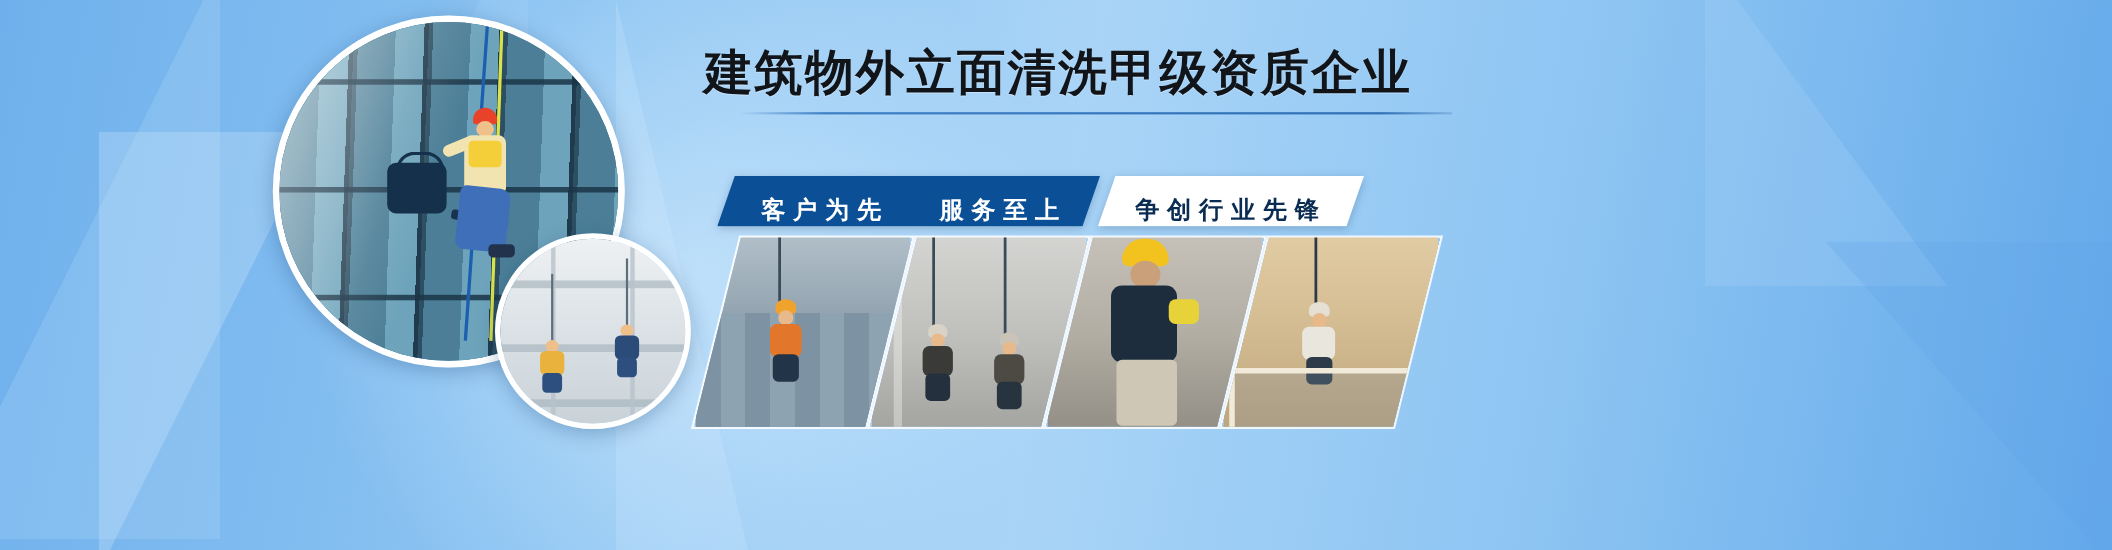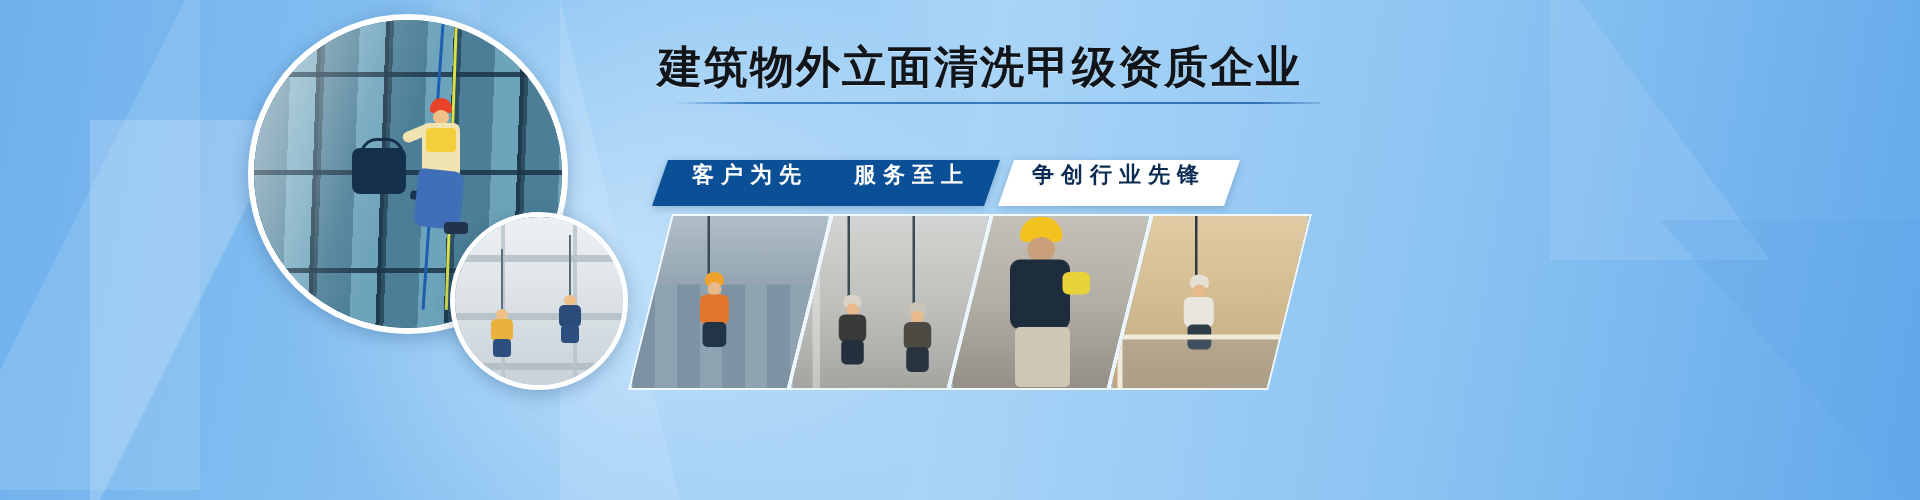--- a/index.html
+++ b/index.html
@@ -158,39 +158,39 @@
   .pw-helmet{position:absolute; border-radius:50% 50% 25% 25%;}
   .pw-torso{position:absolute; border-radius:5px;}
   .pw-leg  {position:absolute; border-radius:4px;}
   .pw-rope {position:absolute; width:2px; background:#3b4a57;}
 
   
   #copy { position:absolute; left:640px; top:44px; width:680px; }
 
   #headline {
     font-size:44px; font-weight:700; letter-spacing:2px; color:#111418;
-    white-space:nowrap; text-align:center; line-height:1.05;
+    white-space:nowrap; text-align:left; line-height:1.05;
     text-shadow:0 1px 0 rgba(255,255,255,.35);
   }
   #headline-rule {
     margin:12px 0 0 auto; width:648px; height:2px;
     background:linear-gradient(90deg, rgba(40,90,150,0) 0%, #3d7ec4 12%, #2f6fb5 90%, rgba(40,90,150,.2) 100%);
   }
   #subtitle {
     margin-top:12px; text-align:right; white-space:nowrap;
     font-size:21px; letter-spacing:.5px; color:#14191f;
   }
 
   
   #slogan-bar {
     position:absolute; left:652px; top:160px;
     height:46px; display:flex; align-items:stretch;
     filter:drop-shadow(0 2px 4px rgba(16,50,90,.25));
   }
-  .slog { display:flex; align-items:flex-start; justify-content:center;
+  .slog { display:flex; align-items:flex-end; justify-content:center;
           height:46px; white-space:nowrap; }
   #slogan-primary {
     background:#0b4f96; color:#ffffff;
     padding:0 30px 0 40px;
     font-size:22px; font-weight:700; letter-spacing:7px;
     clip-path:polygon(16px 0, 100% 0, calc(100% - 16px) 100%, 0 100%);
     gap:46px;
   }
   #slogan-primary .seg { display:inline-block; }
   #slogan-secondary {

